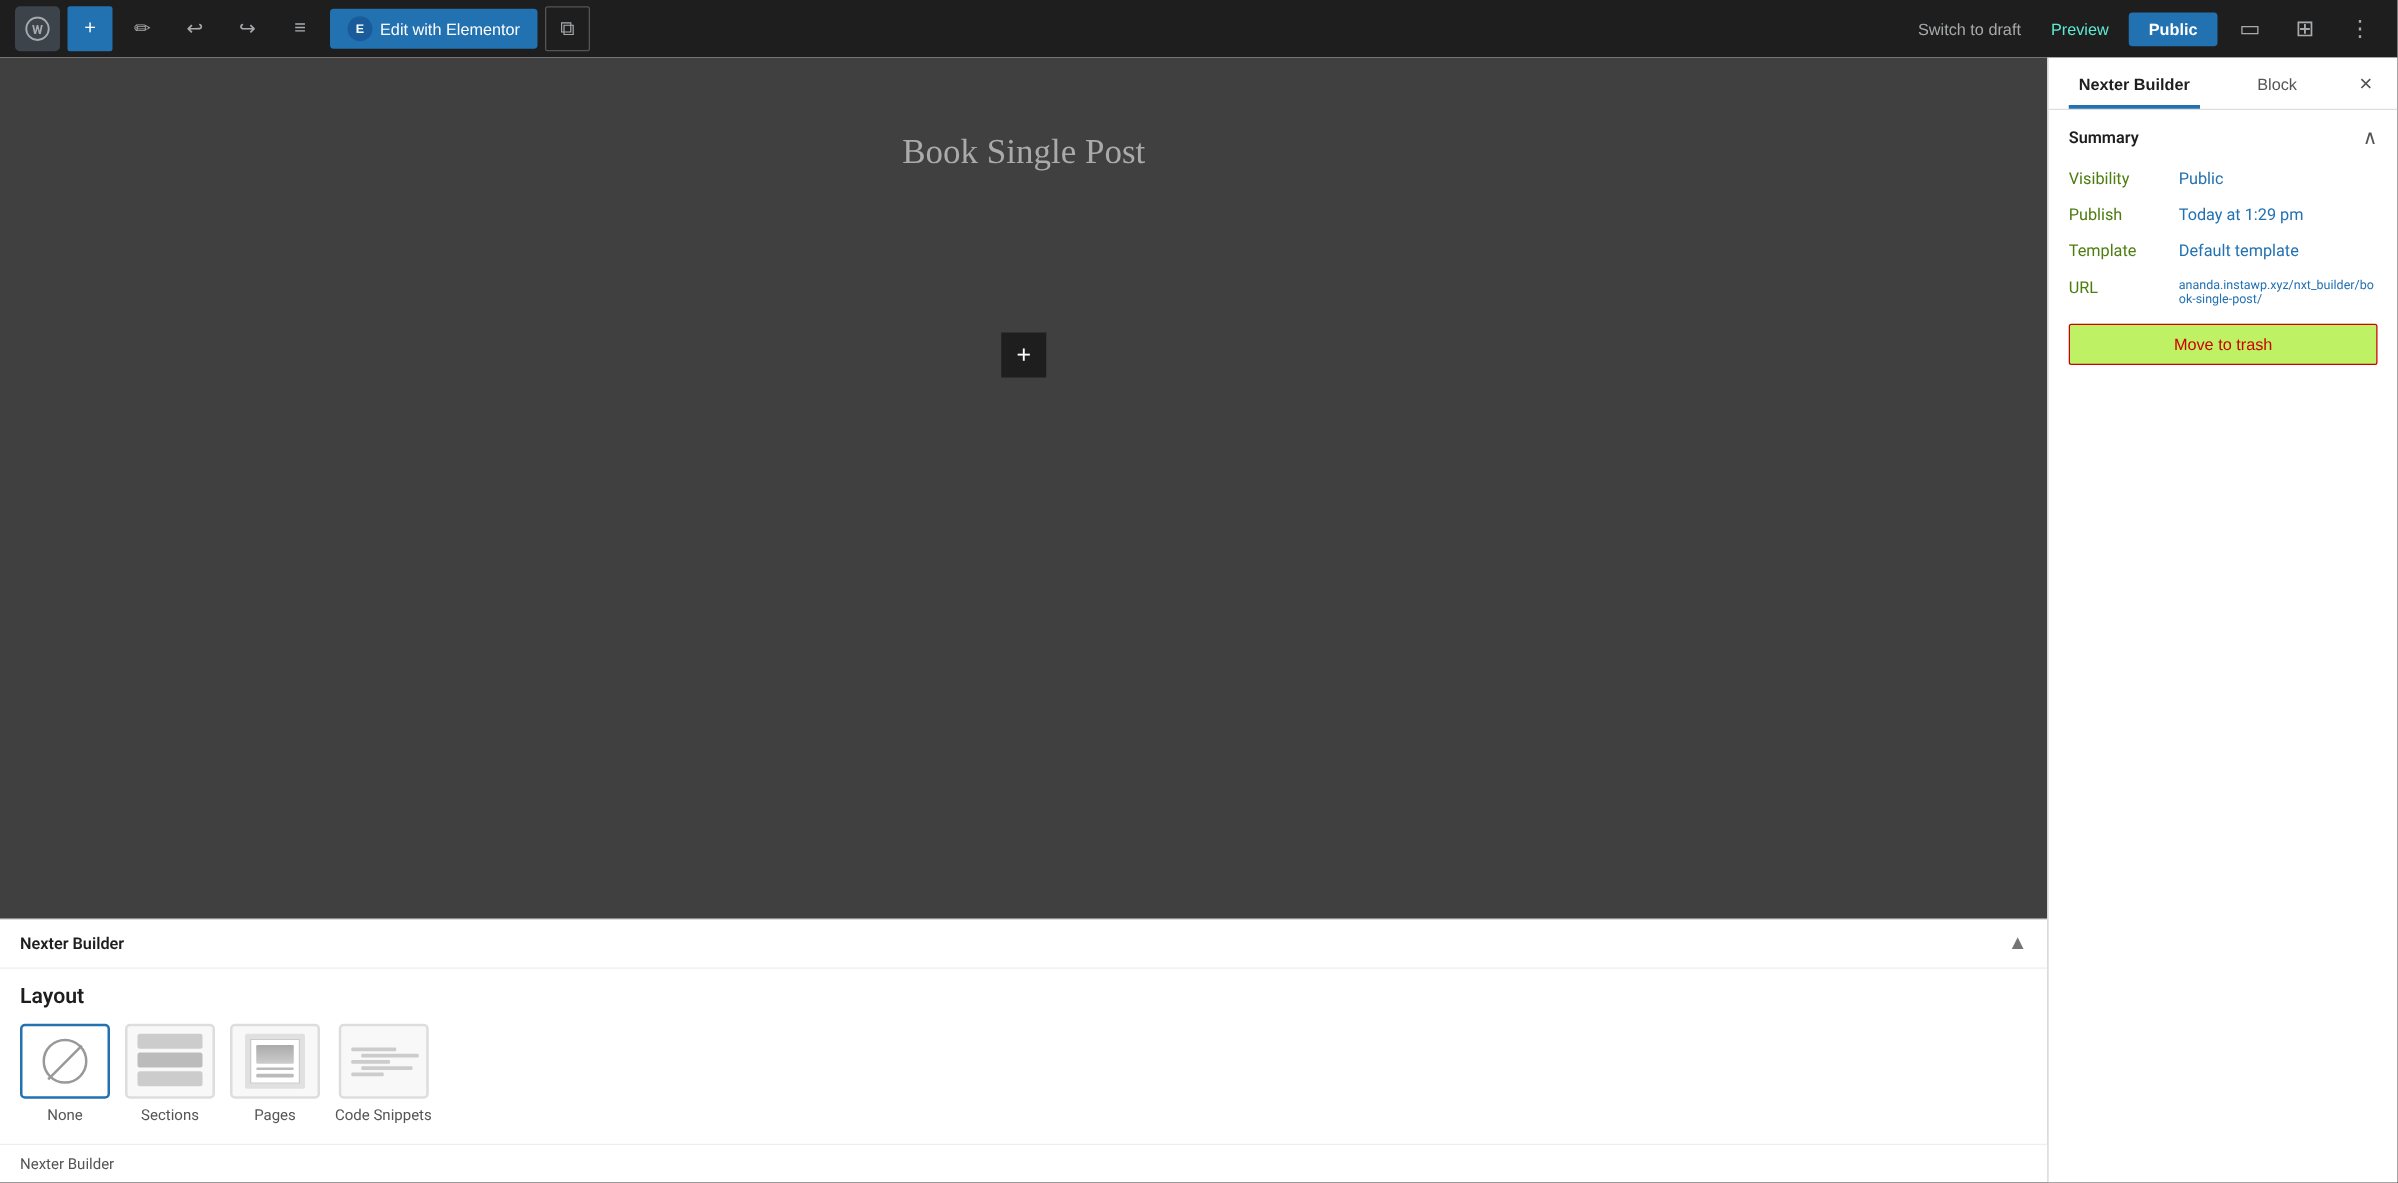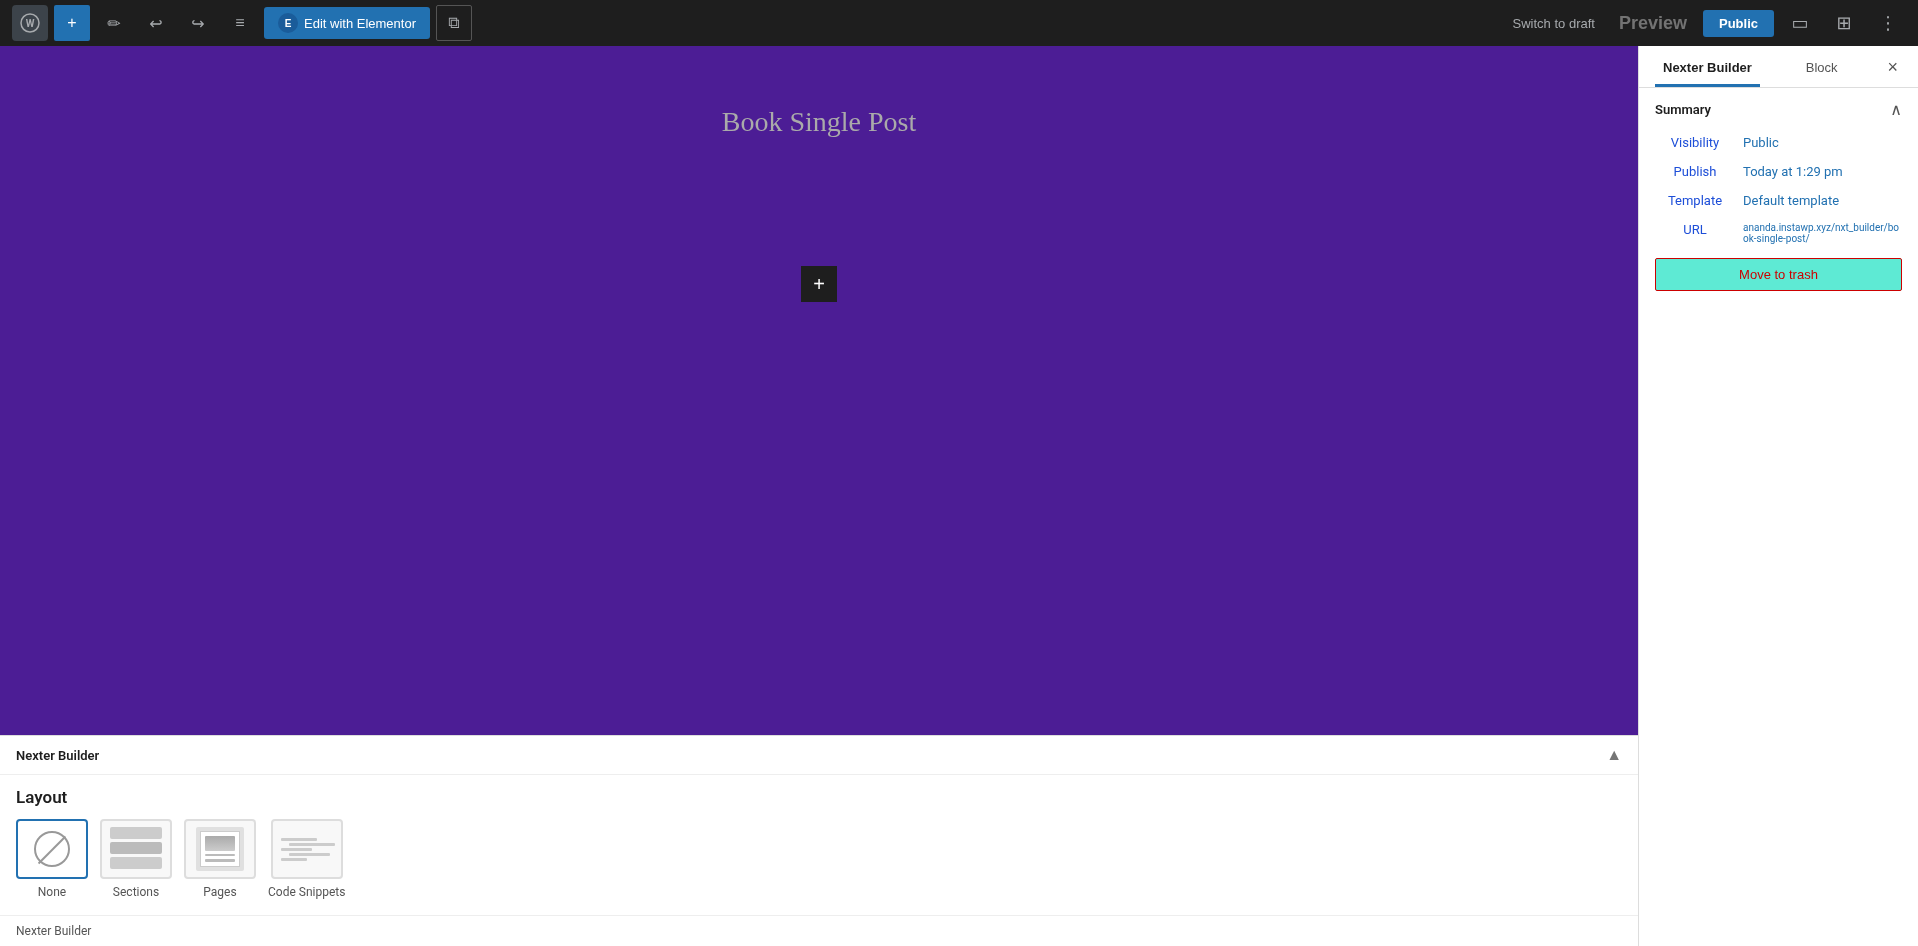--- a/index.html
+++ b/index.html
@@ -46,22 +46,22 @@
       background: none; border: 1px solid #555; color: #a7aaad; cursor: pointer;
       width: 36px; height: 36px; display: flex; align-items: center; justify-content: center;
       border-radius: 2px; font-size: 16px;
     }
 
     .switch-to-draft-btn {
       background: none; border: none; color: #a7aaad; cursor: pointer;
       font-size: 13px; padding: 0 8px;
     }
     .preview-btn {
-      background: none; border: none; color: #737373; cursor: pointer;
-      font-size: 18px; padding: 0 8px; font-weight: bold;
+      background: none; border: none; color: #5eead4; cursor: pointer;
+      font-size: 13px; padding: 0 8px;
     }
     .update-btn {
       background: #2271b1; color: #fff; border: none; border-radius: 3px;
       padding: 6px 16px; cursor: pointer; font-size: 13px; font-weight: 600;
     }
     .toolbar-icon-btn {
       background: none; border: none; color: #a7aaad; cursor: pointer;
       width: 36px; height: 36px; display: flex; align-items: center; justify-content: center;
       font-size: 18px; border-radius: 2px;
     }
@@ -69,21 +69,21 @@
     
     .main-area {
       display: flex;
       flex: 1;
       overflow: hidden;
     }
 
     
     .editor-canvas {
       flex: 1;
-      background: #4c1d95;
+      background: #404040;
       display: flex;
       flex-direction: column;
       overflow: hidden;
     }
 
     .canvas-content {
       flex: 1;
       display: flex;
       align-items: flex-start;
       justify-content: center;
@@ -273,35 +273,35 @@
       font-size: 13px; font-weight: 600; color: #1e1e1e;
     }
     .summary-collapse {
       background: none; border: none; cursor: pointer; color: #555; font-size: 16px;
     }
 
     .summary-row {
       display: flex; align-items: flex-start; margin-bottom: 14px; gap: 8px;
     }
     .summary-key {
-      font-size: 13px; color: #1d4ed8; min-width: 80px; flex-shrink: 0; text-align: center;
+      font-size: 13px; color: #4d7c0f; min-width: 80px; flex-shrink: 0;
     }
     .summary-value {
       font-size: 13px; color: #2271b1; cursor: pointer;
     }
     .summary-value.url {
       word-break: break-all;
       font-size: 10px;
     }
 
     .move-to-trash-btn {
       display: block;
       width: 100%;
       padding: 8px 12px;
-      background: #5eead4;
+      background: #bef264;
       border: 1px solid #c00;
       color: #c00;
       font-size: 13px;
       cursor: pointer;
       border-radius: 2px;
       text-align: center;
       margin-top: 8px;
     }
   </style>
 </head>

